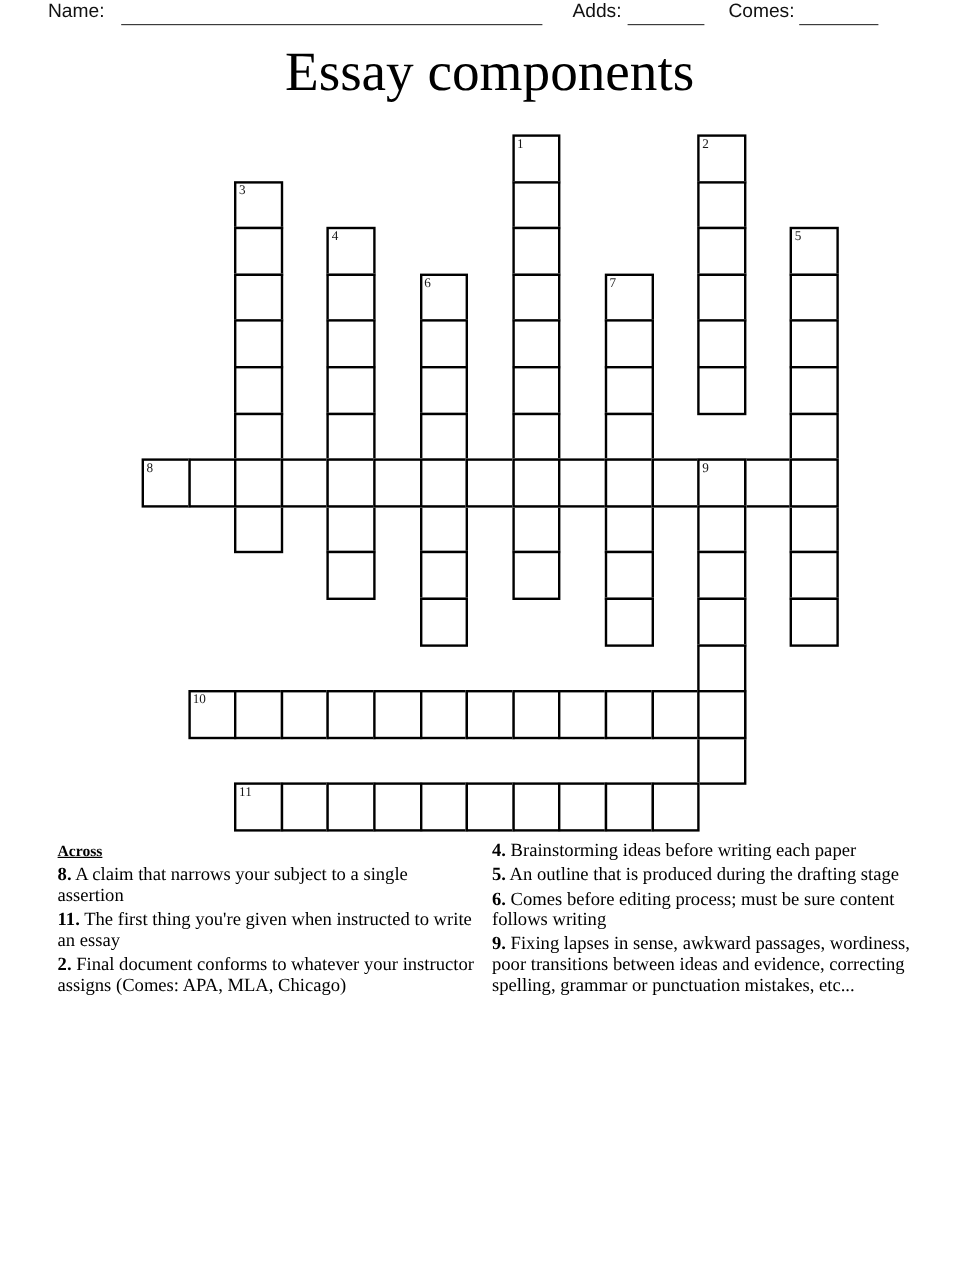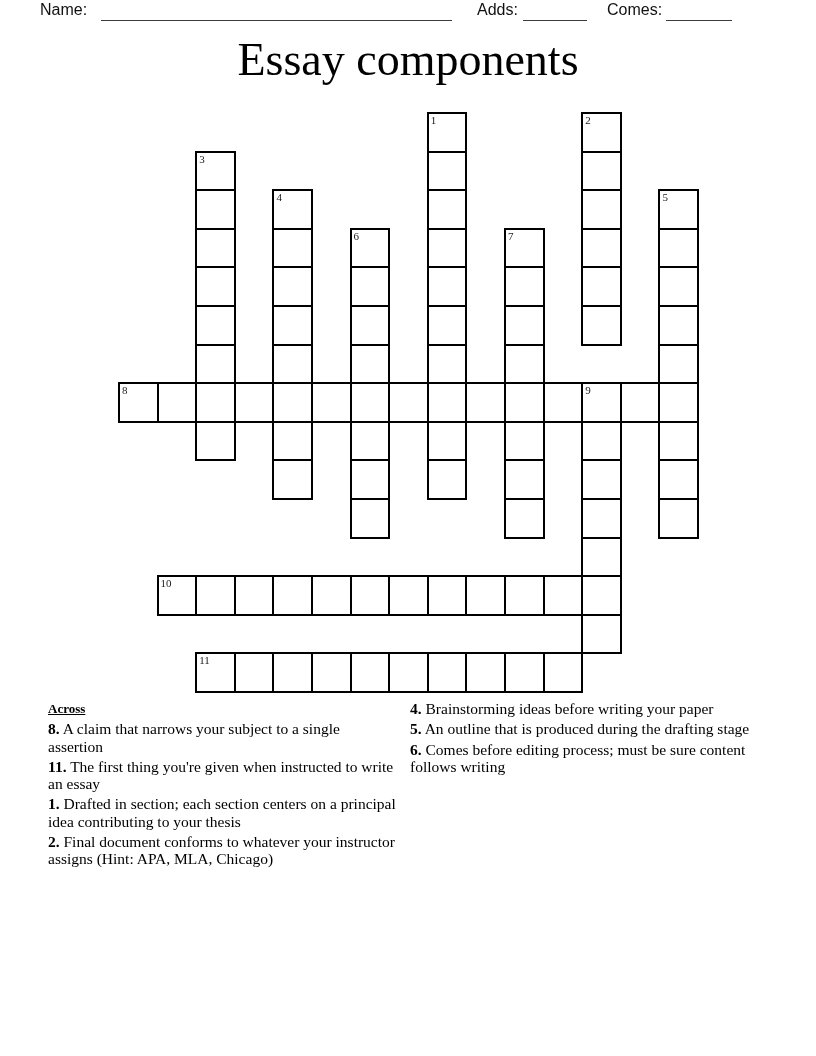--- a/index.html
+++ b/index.html
@@ -204,22 +204,22 @@
       <div class="cell" style="left: 426.8px; top: 652.4px;"></div>
       <div class="cell" style="left: 465.4px; top: 652.4px;"></div>
       <div class="cell" style="left: 504px; top: 652.4px;"></div>
       <div class="cell" style="left: 542.6px; top: 652.4px;"></div>
     </div>
 
   <div class="clue-col" style="left:48px;width:350px">
       <h3 class="clue-heading">Across</h3>
       <p class="clue"><span class="num">8.</span><span> A claim that narrows your subject to a single assertion</span></p>
       <p class="clue"><span class="num">11.</span><span> The first thing you're given when instructed to write an essay</span></p>
-      <p class="clue"><span class="num">1.</span><span> Drafted in section; each section centers on a principal idea contributing to your thesis</span></p>
-      <p class="clue"><span class="num">2.</span><span> Final document conforms to whatever your instructor assigns (Hint: APA, MLA, Chicago)</span></p>
+      <p class="clue"><span class="num">2.</span><span> Final document conforms to whatever your instructor assigns (Comes: APA, MLA, Chicago)</span></p>
     </div>
   <div class="clue-col" style="left:410px;width:352px">
-      <p class="clue"><span class="num">4.</span><span> Brainstorming ideas before writing your paper</span></p>
+      <p class="clue"><span class="num">4.</span><span> Brainstorming ideas before writing each paper</span></p>
       <p class="clue"><span class="num">5.</span><span> An outline that is produced during the drafting stage</span></p>
       <p class="clue"><span class="num">6.</span><span> Comes before editing process; must be sure content follows writing</span></p>
+      <p class="clue"><span class="num">9.</span><span> Fixing lapses in sense, awkward passages, wordiness, poor transitions between ideas and evidence, correcting spelling, grammar or punctuation mistakes, etc...</span></p>
     </div>
 
 </div>
 
 </body></html>

